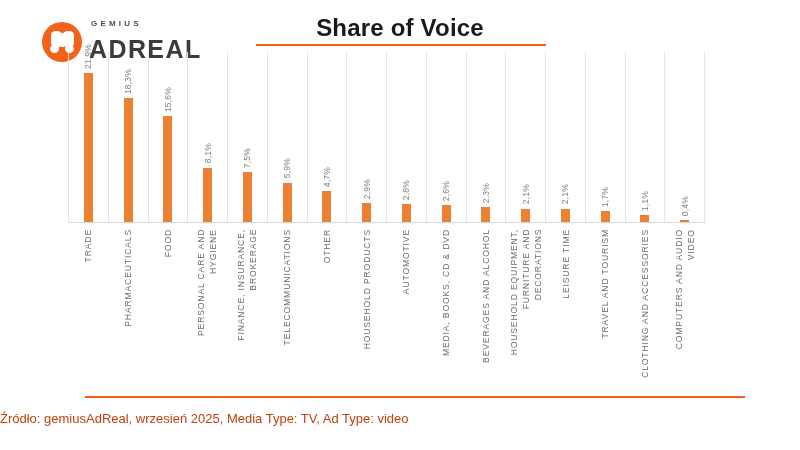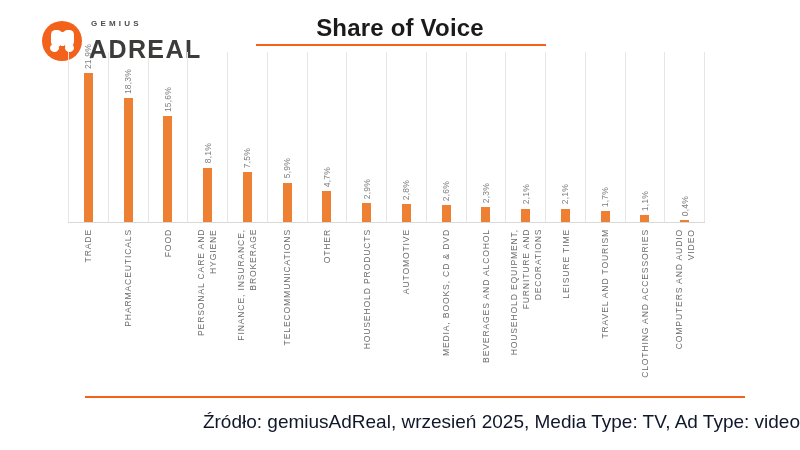--- a/index.html
+++ b/index.html
@@ -14,21 +14,21 @@
     font-family: "Liberation Sans", sans-serif;
     position: relative;
   }
 
   
   #logo {
     position: absolute;
     left: 42px;
     top: 20px;
     display: flex;
-    align-items: center;
+    align-items: flex-end;
     gap: 7px;
   }
   #logo-mark {
     width: 40px;
     height: 40px;
     border-radius: 50%;
     background: #F2621B;
     position: relative;
     flex: none;
   }
@@ -181,23 +181,23 @@
     top: 396px;
     width: 660px;
     height: 2px;
     background: #F2621B;
   }
   #footer-text {
     position: absolute;
     left: 0;
     right: 0;
     top: 411px;
-    text-align: right;
-    font-size: 19px;
-    color: #0f172a;
+    text-align: left;
+    font-size: 13px;
+    color: #c2410c;
   }
 </style>
 </head>
 <body>
 
 <div id="logo">
   <div id="logo-mark">
     <div class="lens l"></div>
     <div class="lens r"></div>
     <div class="bridge"></div>

